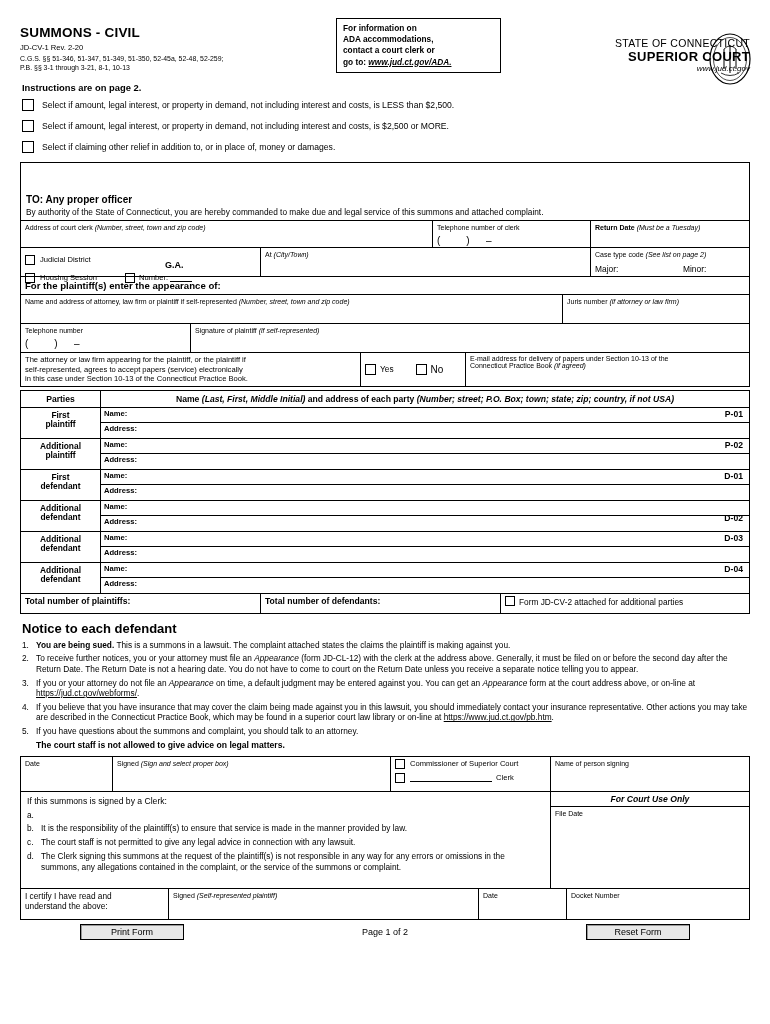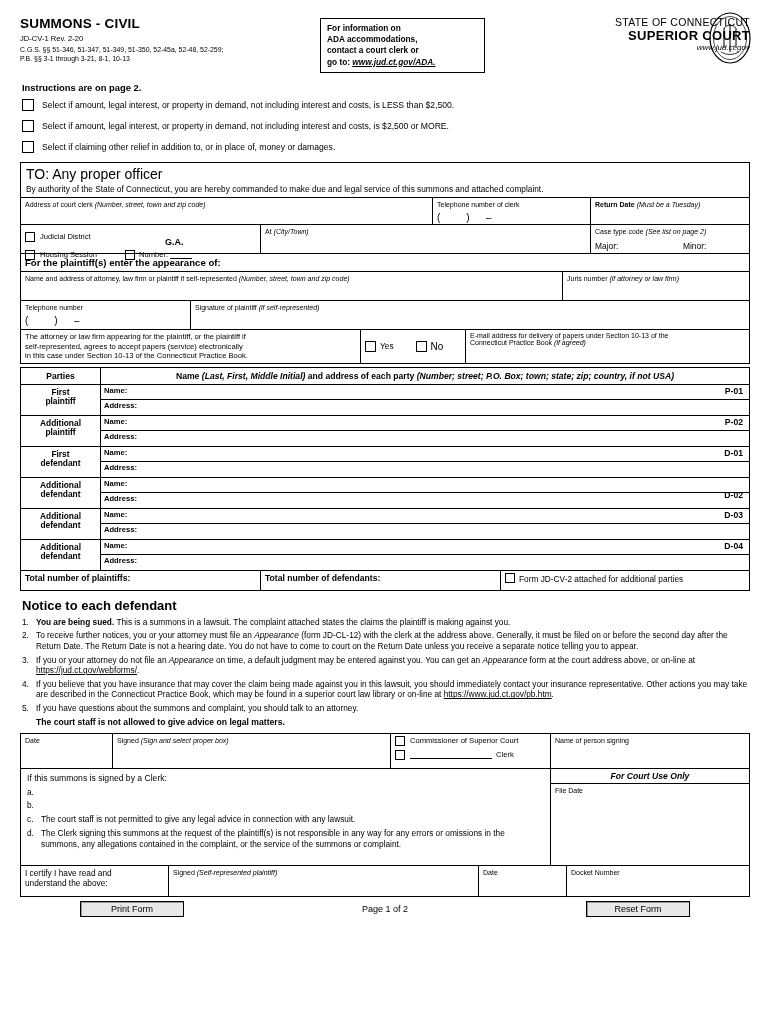--- a/index.html
+++ b/index.html
@@ -10,21 +10,21 @@
     background: #ffffff;
     font-family: "Liberation Sans", sans-serif;
     font-size: 8.2px;
     color: #000;
     position: relative;
     overflow: hidden;
   }
   .page { position:relative; width:770px; height:1024px; padding: 16px 20px 0 20px; }
 
   
-  .hdr { display:flex; align-items:flex-start; }
+  .hdr { display:flex; align-items:flex-end;gap:16px; }
   .hdr-left { width: 300px; }
   .title-main { font-size: 13.5px; font-weight: bold; letter-spacing: .2px; }
   .jd-line { font-size: 7.6px; margin-top: 3px; }
   .cgs-line { font-size: 6.9px; line-height: 1.35; margin-top: 2px; }
   .hdr-mid { width: 165px; border: 1.4px solid #000; padding: 4px 6px; font-size: 8.3px;
              font-weight: bold; line-height: 1.35; margin-top: 2px;}
   .hdr-mid i { font-style: italic; font-weight: bold; text-decoration: underline;}
   .hdr-right { flex:1; text-align:right; padding-left: 10px; position: relative;}
   .st-conn { font-size: 10.5px; letter-spacing:.3px; }
   .sup-court { font-size: 13px; font-weight: bold; letter-spacing:.3px; }
@@ -40,21 +40,21 @@
   .ck-txt { font-size: 8.6px; line-height: 1.2; padding-top: 1px;}
 
   
   .box { border: 1px solid #000; }
   .bb { border-bottom: 1px solid #000; }
   .br { border-right: 1px solid #000; }
   .lbl { font-size: 7px; }
   .lbl i { font-style: italic; }
   .bold { font-weight: bold; margin-top: 10px; }
 
-  .sec-strong { font-size: 14px; font-weight: normal; }
+  .sec-strong { font-size: 10px; font-weight: bold; margin-top: 28px; }
 
   .officer-box { margin-top: 2px; }
   .officer-box .p1 { padding: 3px 5px 2px 5px; }
   .officer-line { font-size: 8.3px; padding: 0 5px 3px 5px; }
 
   .row { display:flex; }
   .cell { padding: 2px 4px; position:relative; }
   .h-addr { height: 26px; }
   .h-jd { height: 28px; }
 
@@ -390,20 +390,21 @@
 
   <div class="row box" style="border-top:none">
     <div class="cell br" style="width:530px;height:96px;padding:4px 6px">
       <div style="font-size:8.6px;margin-bottom:4px;">If this summons is signed by a Clerk:</div>
       <div class="clerk-list">
         <div class="ci">
             <span class="ltr">a.</span>
           </div>
         <div class="ci">
             <span class="ltr">b.</span>
+            <span>It is the responsibility of the plaintiff(s) to ensure that service is made in the manner provided by law.</span>
           </div>
         <div class="ci">
             <span class="ltr">c.</span>
             <span>The court staff is not permitted to give any legal advice in connection with any lawsuit.</span>
           </div>
         <div class="ci">
             <span class="ltr">d.</span>
             <span>The Clerk signing this summons at the request of the plaintiff(s) is not responsible in any way for any errors or omissions in the summons, any allegations contained in the complaint, or the service of the summons or complaint.</span>
           </div>
       </div>

